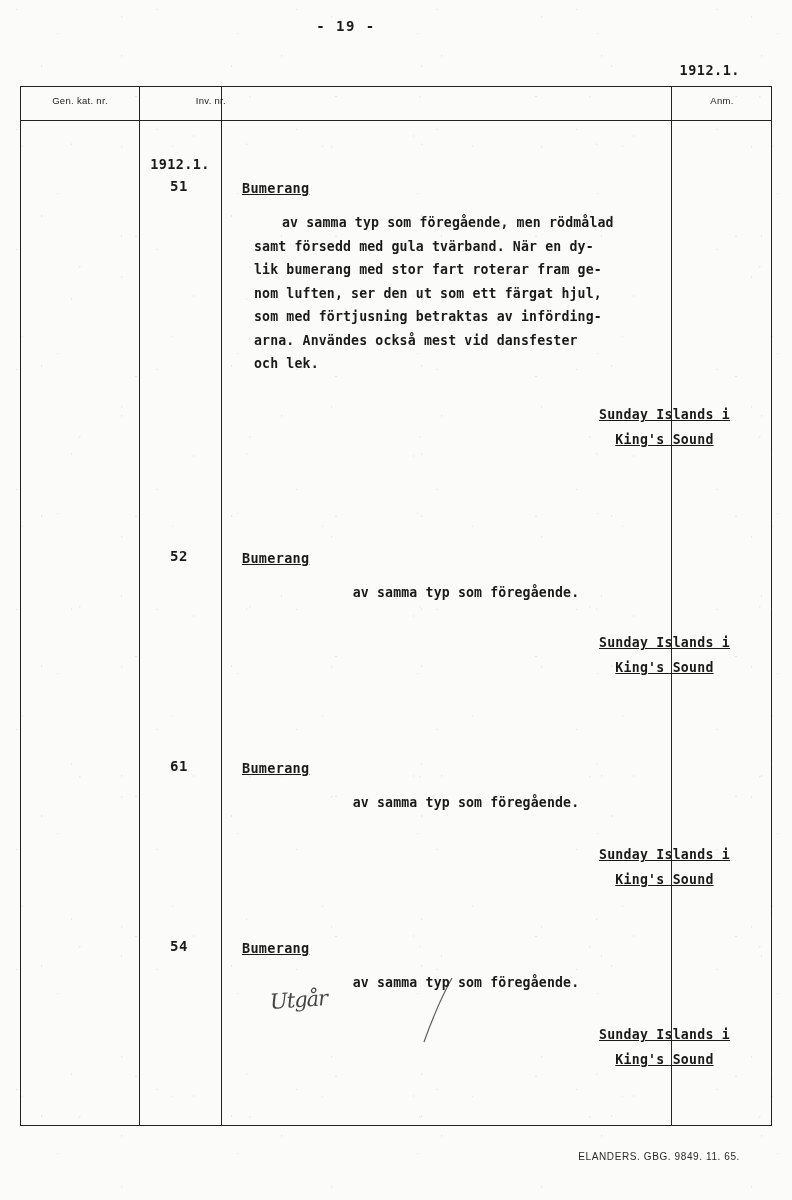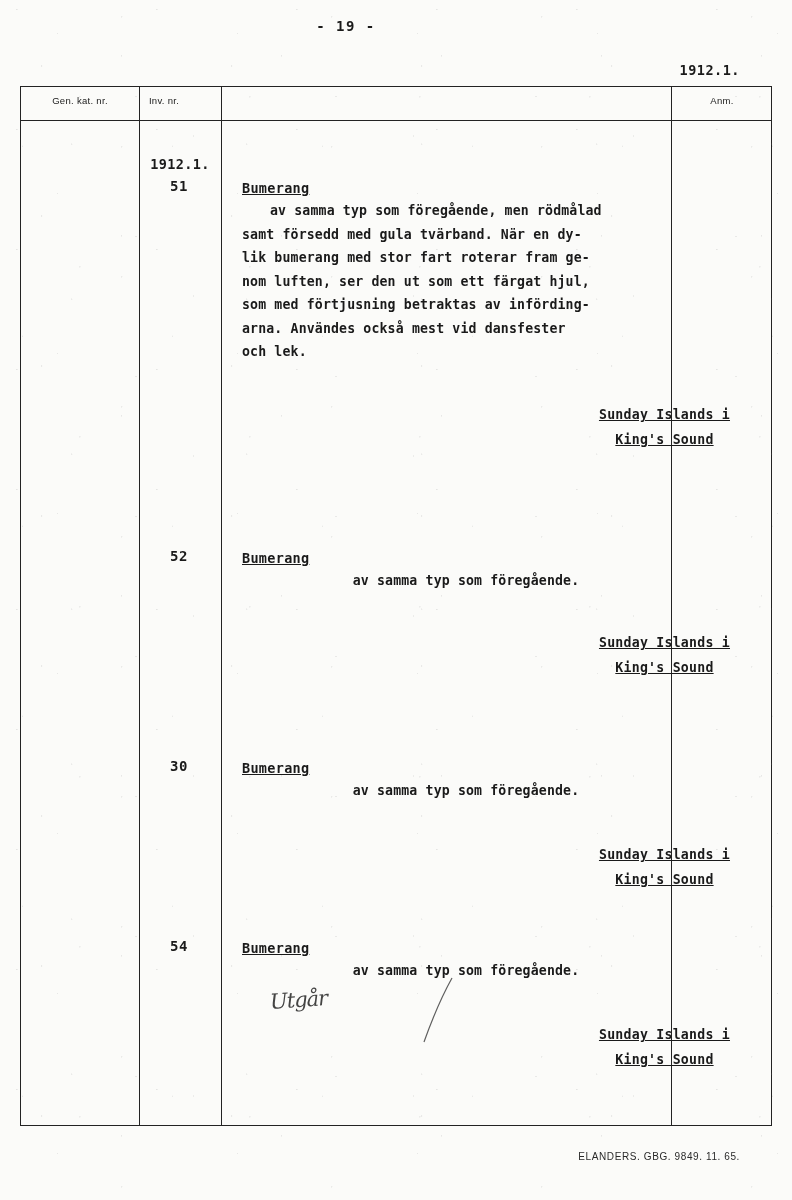--- a/index.html
+++ b/index.html
@@ -89,21 +89,21 @@
   .col-head {
     position: absolute;
     top: 8px;
     font-family: "Liberation Sans", sans-serif;
     font-size: 9.5px;
     letter-spacing: 0.3px;
     color: #1a1a1a;
     text-align: center;
   }
   .ch-gen  { left: 0;     width: 118px; }
-  .ch-inv  { left: 102px; width: 82px; }
+  .ch-inv  { left: 123px; width: 82px; text-align: right; }
   .ch-anm  { left: 650px; width: 102px; }
 
   
   .body-area {
     position: absolute;
     left: 20px;
     top: 120px;
     width: 752px;
     height: 1006px;
   }
@@ -144,21 +144,21 @@
     letter-spacing: 0.3px;
     text-decoration: underline;
     display: inline-block;
     margin: 0 0 3px 0;
   }
   .desc {
     font-size: 13.2px;
     line-height: 23.5px;
     letter-spacing: 0.15px;
     font-weight: bold;
-    margin: 0;
+    margin: 12px;
     text-indent: 28px;
     white-space: pre-wrap;
   }
   .desc.single { text-indent: 28px; text-align: center; }
 
   .provenance {
     position: absolute;
     right: 42px;
     text-align: center;
     font-size: 13.2px;
@@ -244,21 +244,21 @@
         <div class="title">Bumerang</div>
         <div class="desc single">av samma typ som föregående.</div>
       </div>
       <div class="provenance" style="top: 82px;">
         <span>Sunday Islands i</span>
         <span>King's Sound</span>
       </div>
     </div>
 
     <div class="entry" style="top: 638px;">
-      <div class="inv-no">30</div>
+      <div class="inv-no">61</div>
       <div class="entry-body">
         <div class="title">Bumerang</div>
         <div class="desc single">av samma typ som föregående.</div>
       </div>
       <div class="provenance" style="top: 84px;">
         <span>Sunday Islands i</span>
         <span>King's Sound</span>
       </div>
     </div>
 

